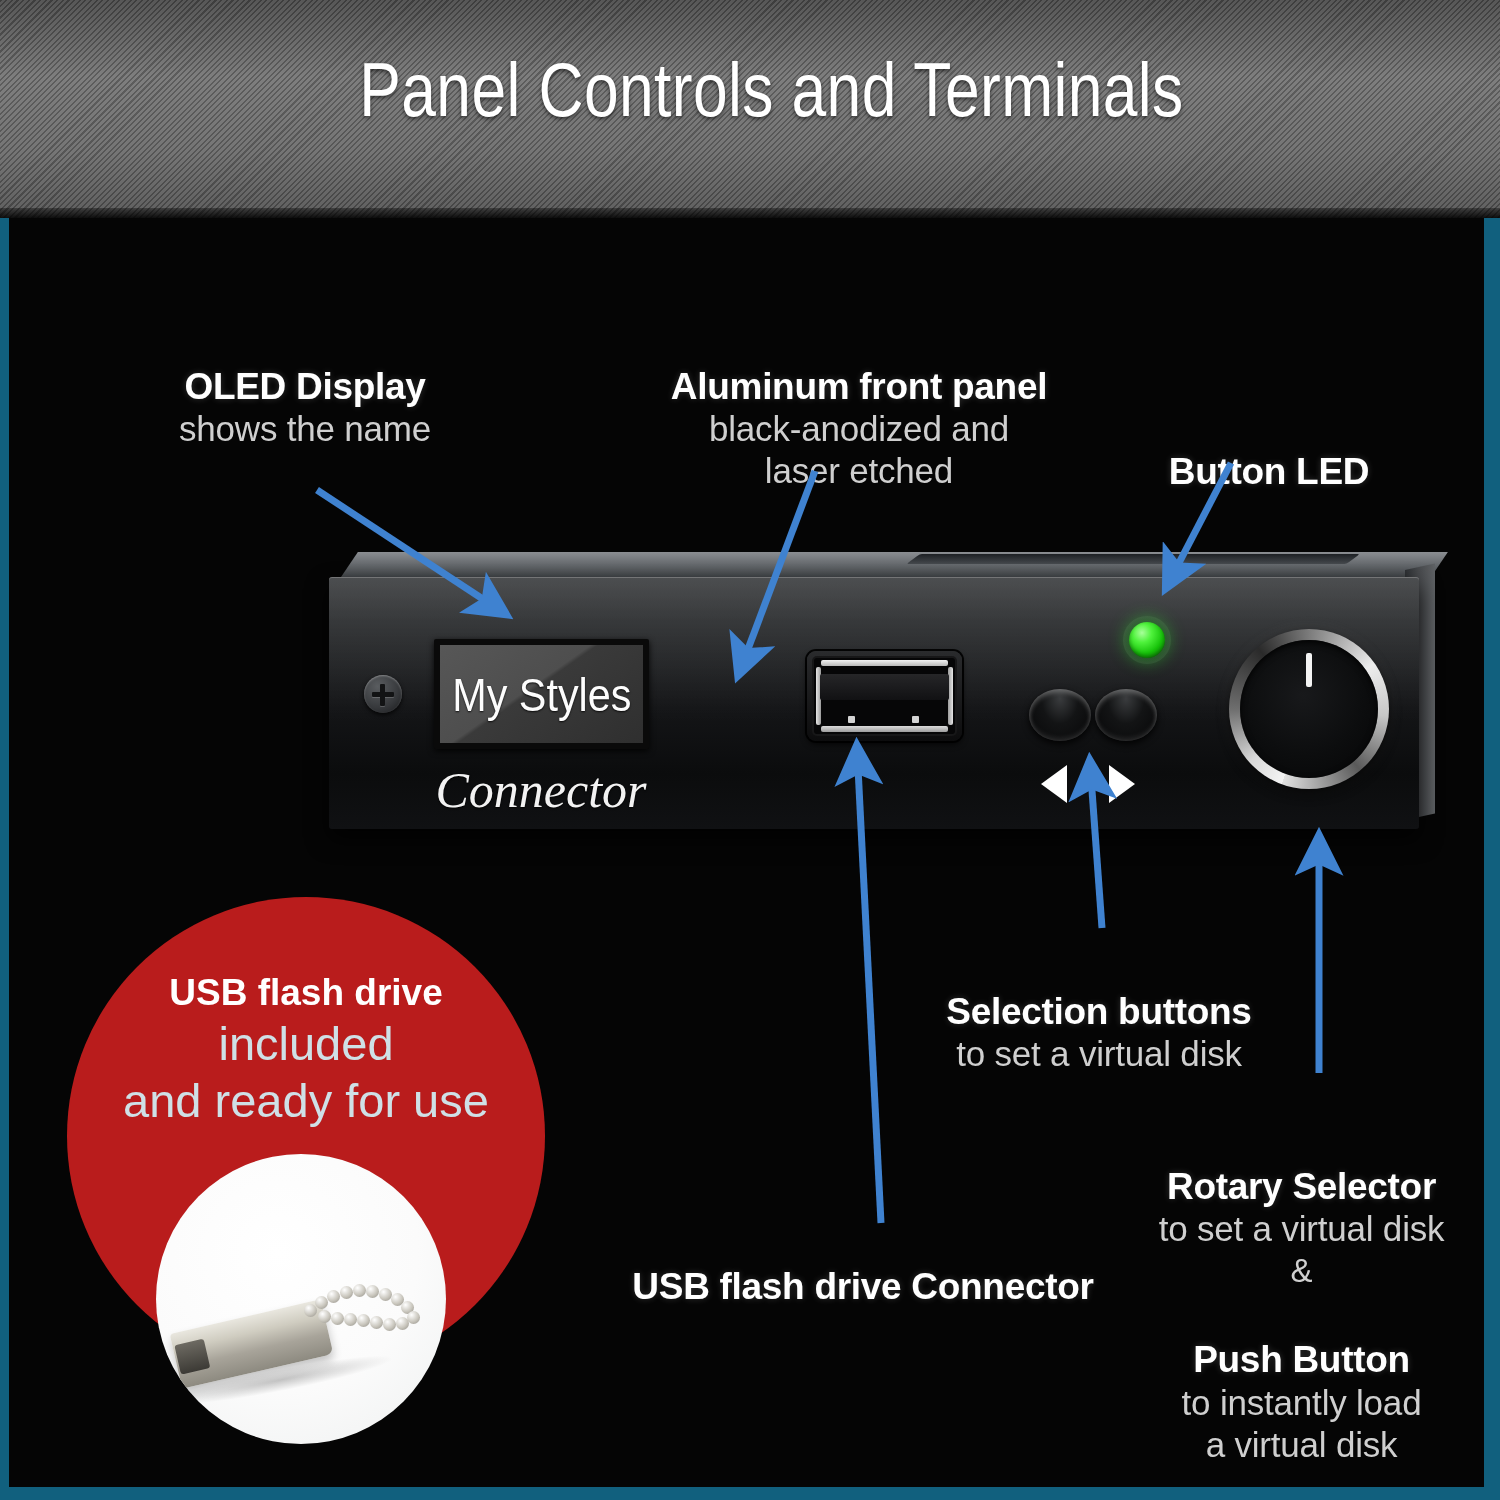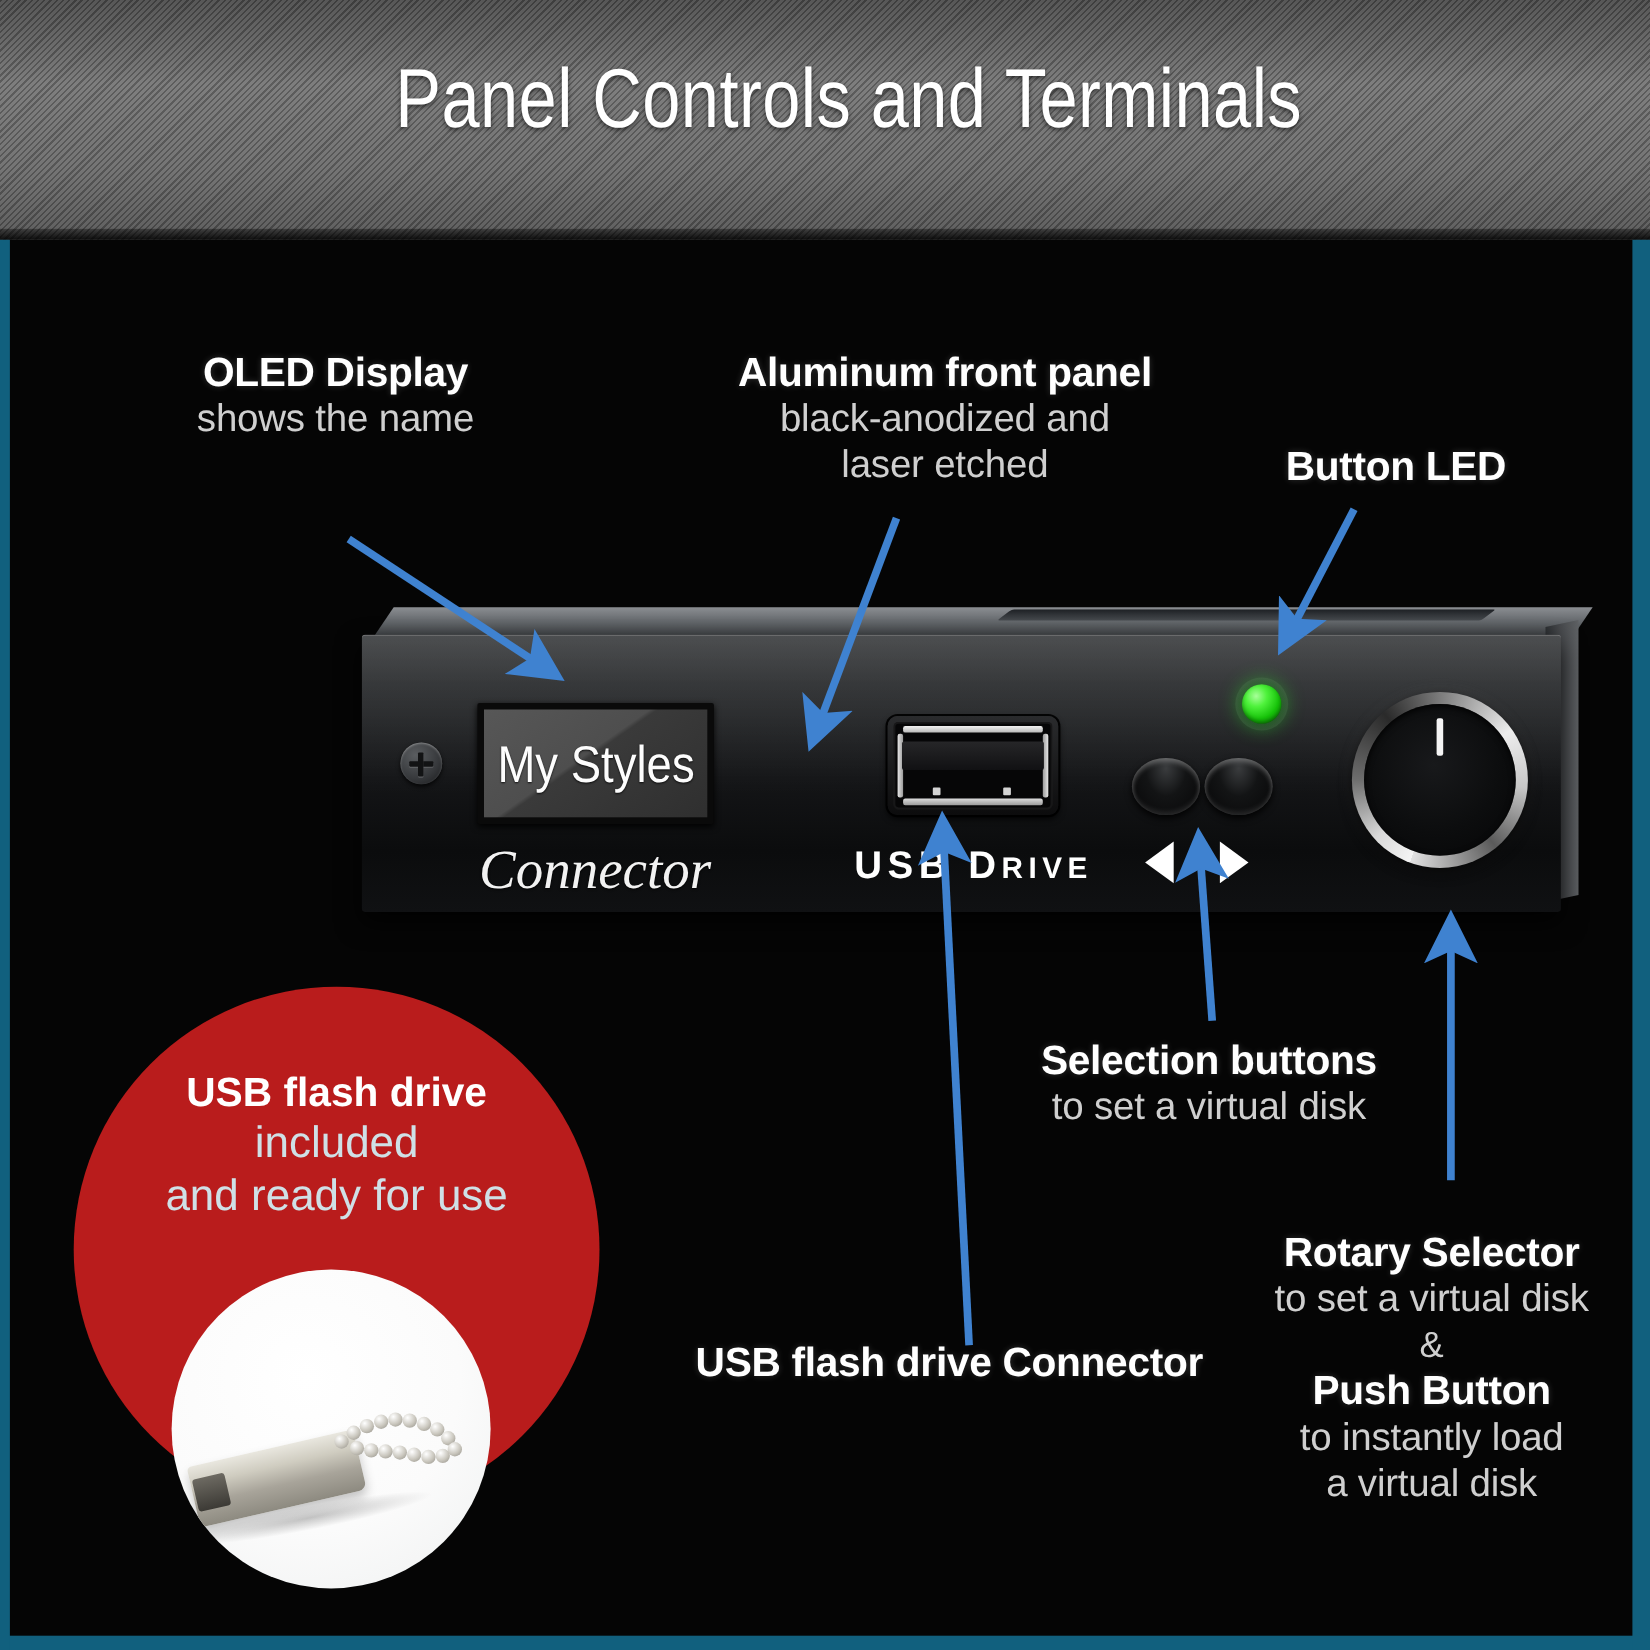--- a/index.html
+++ b/index.html
@@ -47,20 +47,21 @@
     box-sizing:border-box;
     overflow:hidden;
   }
 
   
   .callout{position:absolute;text-align:center;color:#d8d8d8;}
   .callout .hl{
     display:block;font-weight:bold;color:#ffffff;
     font-size:37px;line-height:1.14;letter-spacing:-0.3px;
     text-shadow:0 0 7px rgba(255,255,255,0.18);
+    margin-top:48px;
   }
   .callout .sub{
     display:block;font-weight:normal;color:#cfcfcf;
     font-size:35px;line-height:1.2;letter-spacing:-0.2px;
   }
 
   #co-oled{left:46px;top:100px;width:500px;}
   #co-panel{left:600px;top:100px;width:500px;}
   #co-led{left:1110px;top:185px;width:300px;}
   #co-sel{left:880px;top:725px;width:420px;}
@@ -74,21 +75,21 @@
     border-radius:50%;
     background:#b91c1c;
   }
   .usb-bubble-text{
     position:absolute;left:0;right:0;top:75px;text-align:center;
   }
   .usb-bubble-text .hl{
     display:block;font-weight:bold;color:#ffffff;font-size:37px;line-height:1.15;
   }
   .usb-bubble-text .sub{
-    display:block;font-weight:normal;color:#cfe0e6;font-size:40px;line-height:1.22;
+    display:block;font-weight:normal;color:#cfe0e6;font-size:47px;line-height:1.22;
   }
   .usb-photo{
     position:absolute;left:147px;top:936px;width:290px;height:290px;
     border-radius:50%;
     background:radial-gradient(circle at 42% 34%, #ffffff 0%, #fbfbfb 55%, #eef0f0 100%);
     overflow:hidden;
   }
   .stick-body{
     position:absolute;left:18px;top:162px;width:155px;height:56px;
     transform:rotate(-13deg);
@@ -368,21 +369,20 @@
             <div class="usb-bar-top"></div>
             <div class="usb-bar-l"></div>
             <div class="usb-bar-r"></div>
             <div class="usb-tongue"></div>
             <div class="usb-pin p1"></div>
             <div class="usb-pin p2"></div>
             <div class="usb-bar-bot"></div>
           </div>
         </div>
 
-        <div class="usblabel"><span>USB</span> <span>D</span><span class="small">RIVE</span></div>
 
         <div class="led-ring"></div>
         <div class="led"></div>
 
         <div class="btn" id="btn-left"></div>
         <div class="btn" id="btn-right"></div>
         <div class="tri" id="tri-left"></div>
         <div class="tri" id="tri-right"></div>
 
         <div class="knob-outer">

